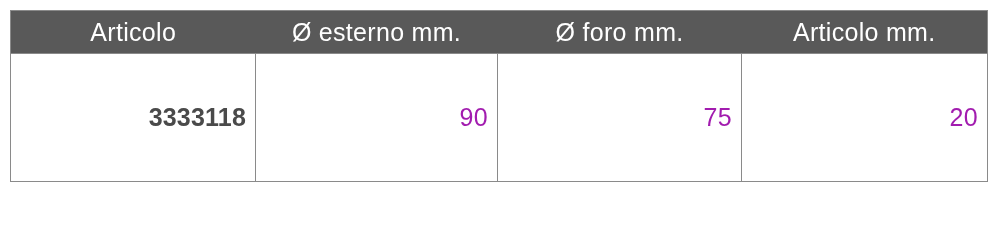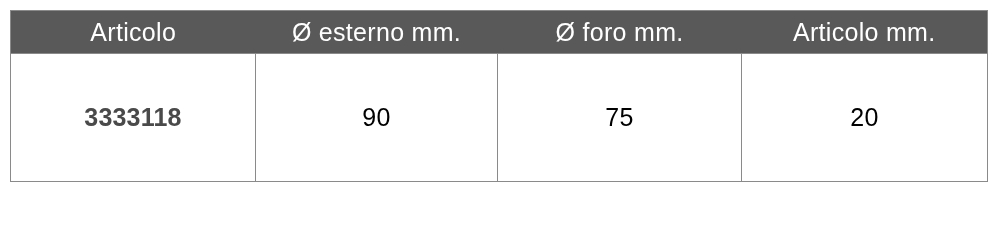--- a/index.html
+++ b/index.html
@@ -50,34 +50,34 @@
   thead th.col-spessore   { border-right: 1px solid #8a8a8a; }
   thead th { border-top: 1px solid #8a8a8a; }
 
   
   tbody tr.spec-row {
     height: 43px;
   }
   tbody td {
     background: #ffffff;
     border: 1px solid #8a8a8a;
-    text-align: center;
+    text-align: right;
     vertical-align: middle;
-    padding: 17px;
+    padding: 9px;
     line-height: 1;
   }
 
   td.cell-code {
     color: #4a4a4a;
     font-size: 25px;
     font-weight: 700;
     letter-spacing: 0.2px;
   }
   td.cell-value {
-    color: #000000;
+    color: #a21caf;
     font-size: 25px;
     font-weight: 300;
     letter-spacing: 0.4px;
   }
 
   
   col.w-articolo { width: 245px; }
   col.w-esterno  { width: 242px; }
   col.w-foro     { width: 244px; }
   col.w-spessore { width: 246px; }

